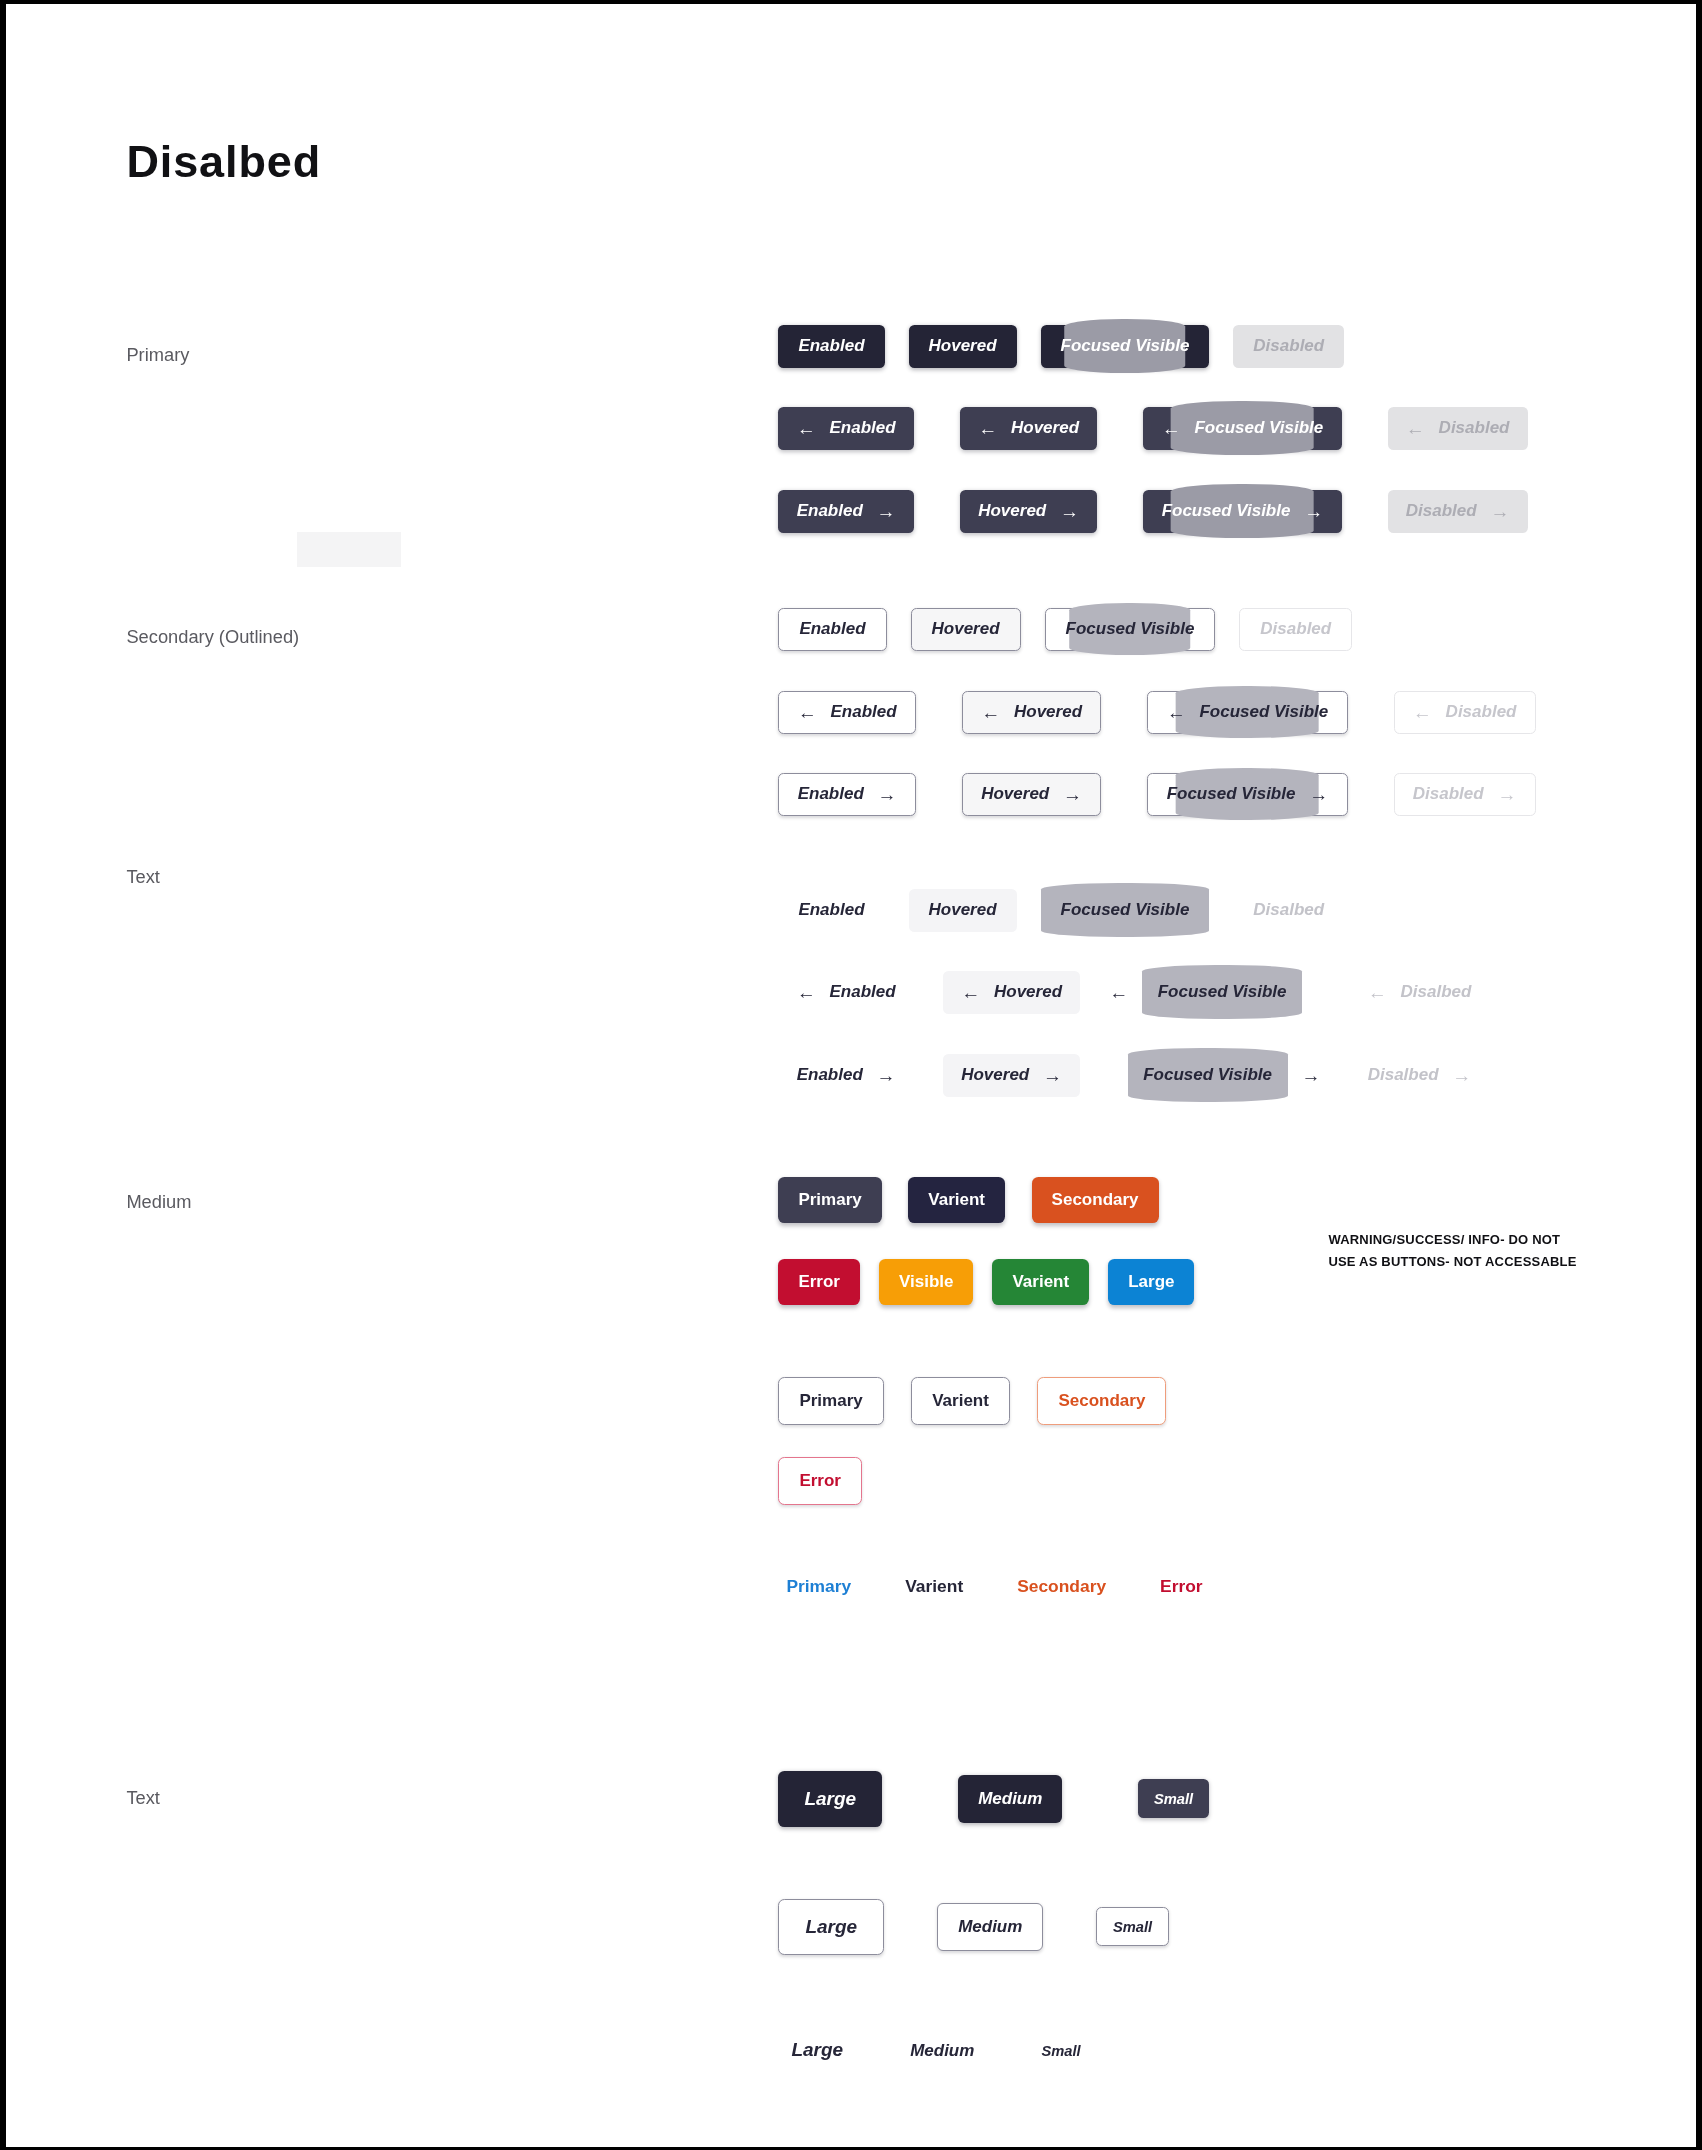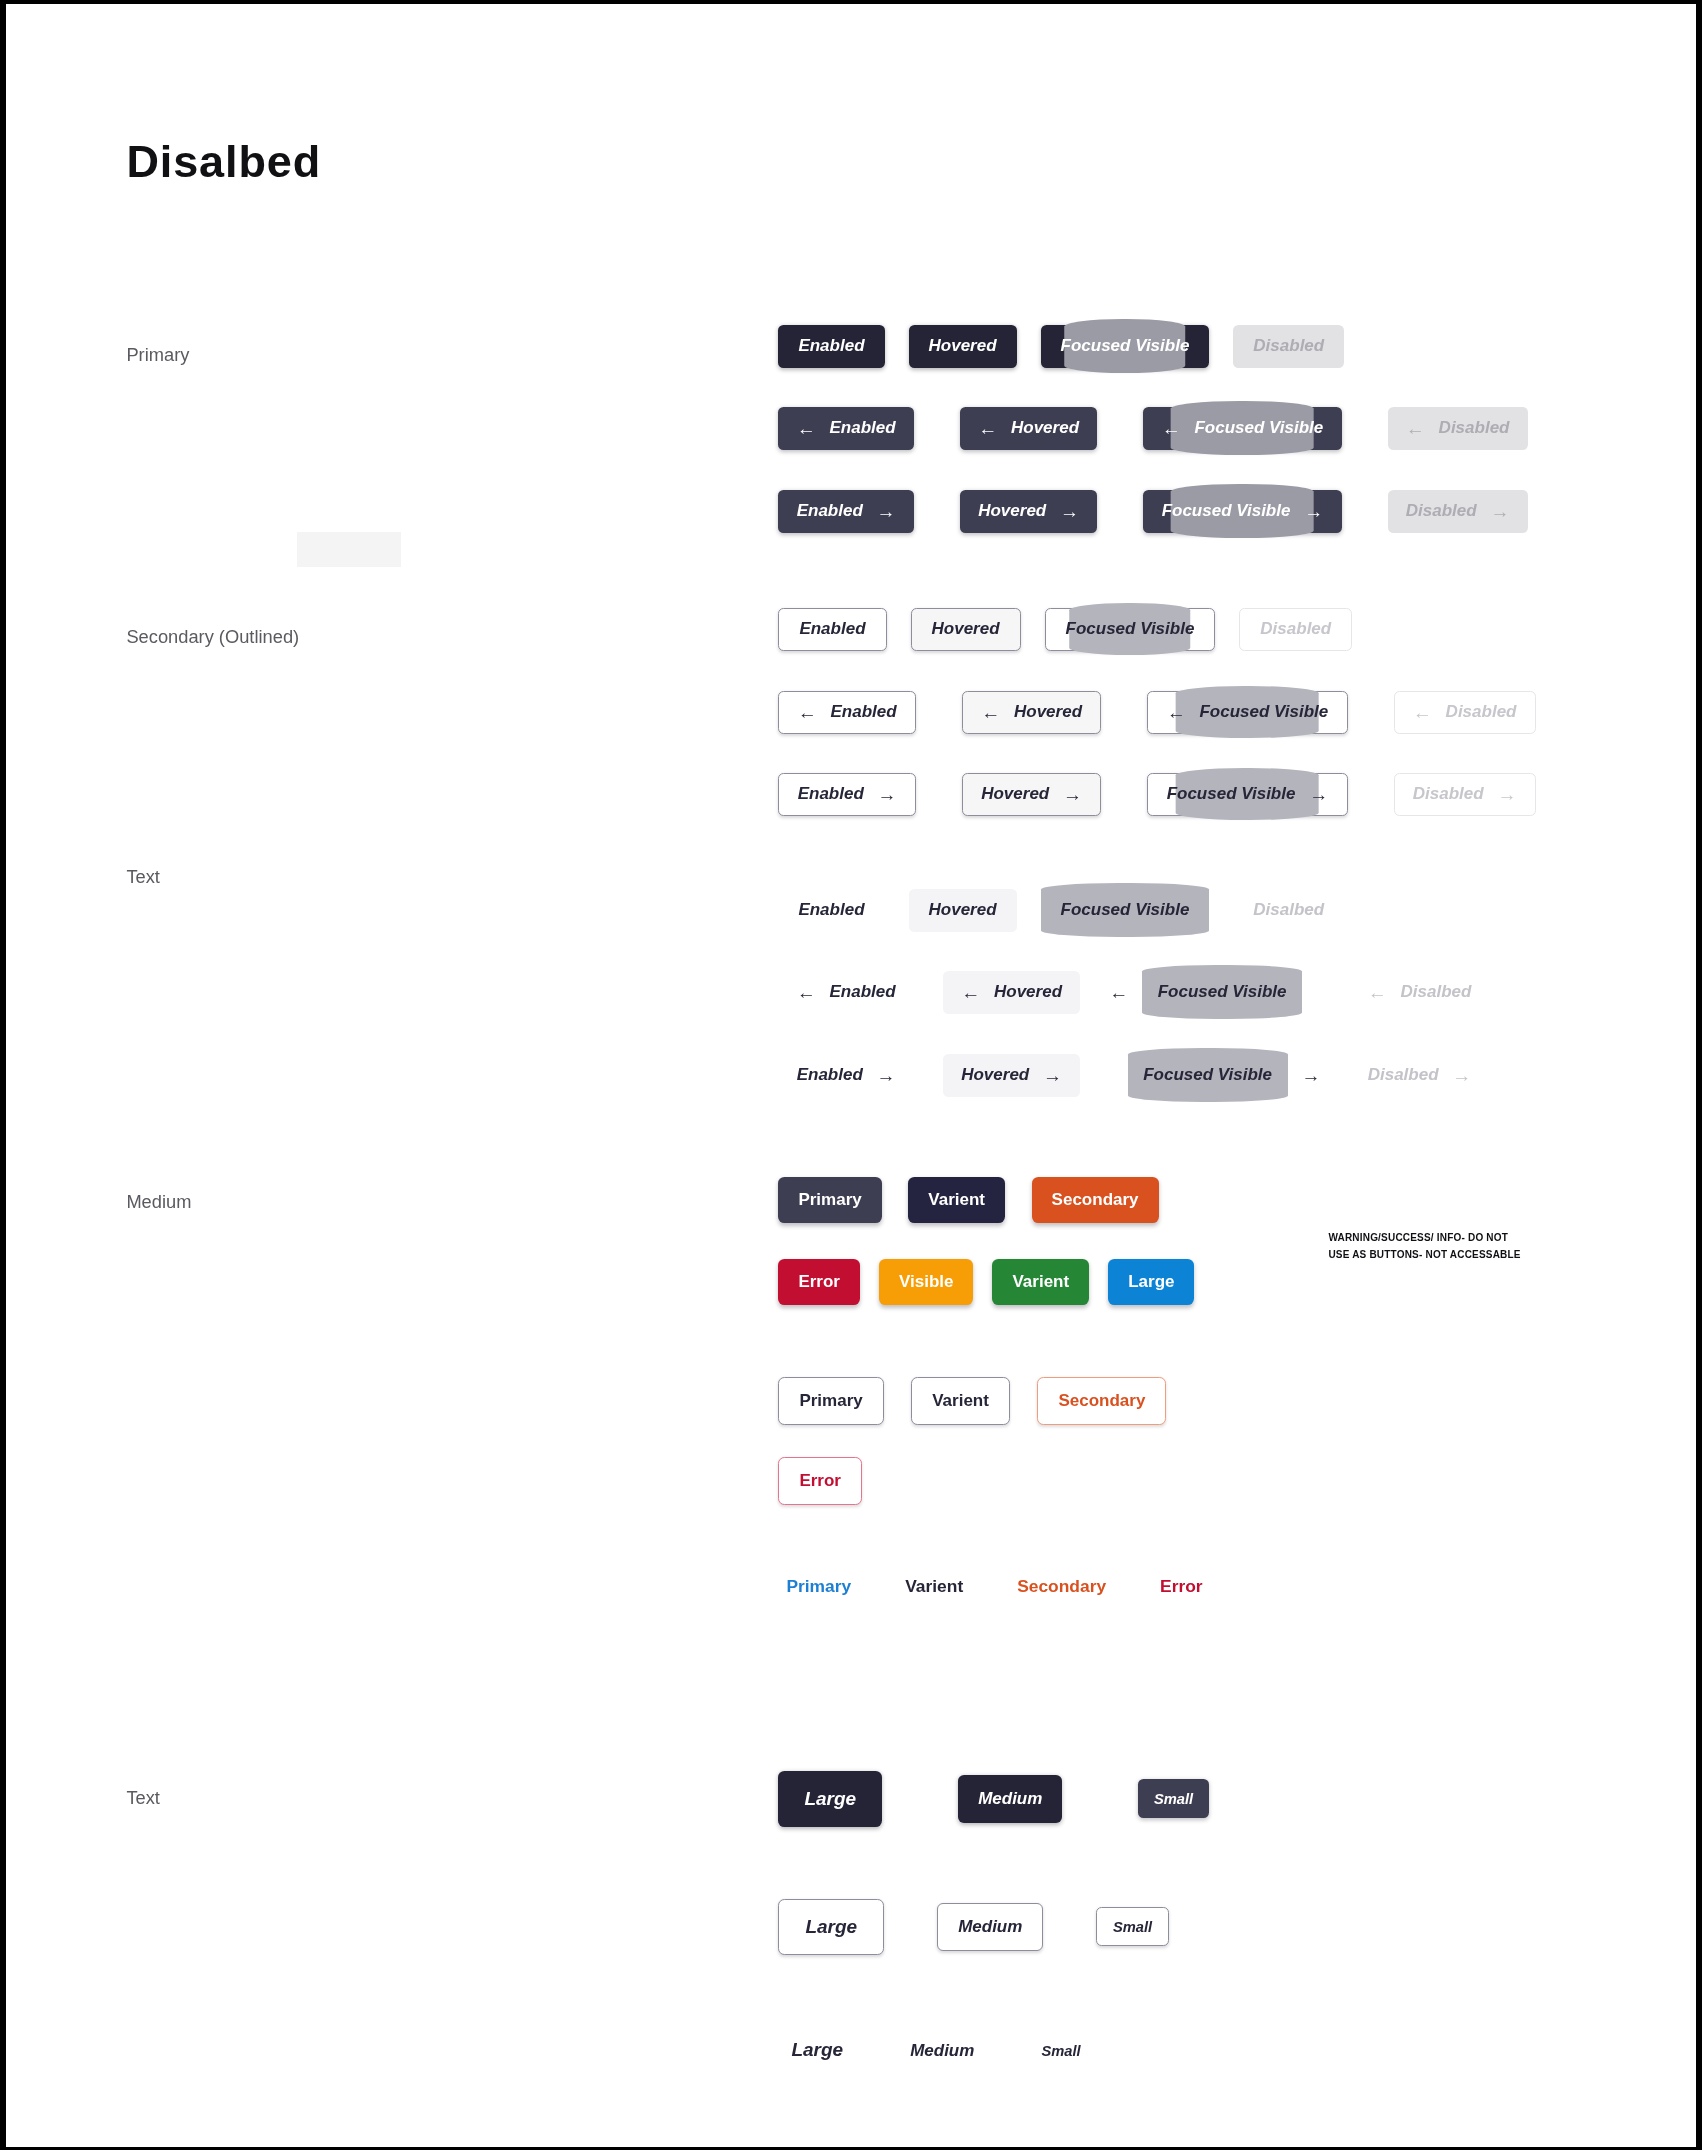--- a/index.html
+++ b/index.html
@@ -119,21 +119,21 @@
     display:inline-flex; align-items:center; justify-content:center;
   }
   .b-color-text {
     font-size:17.4px; font-weight:600;
     background:transparent;
     display:inline-flex; align-items:center;
   }
 
   .note {
     position:absolute;
-    font-size:10px; font-weight:700; color:#101014;
+    font-size:13px; font-weight:700; color:#101014;
     line-height:1.75; letter-spacing:0.2px;
     white-space:pre-line;
   }
 
   
   .placeholder {
     position:absolute;
     background:#f4f4f5;
   }
 

